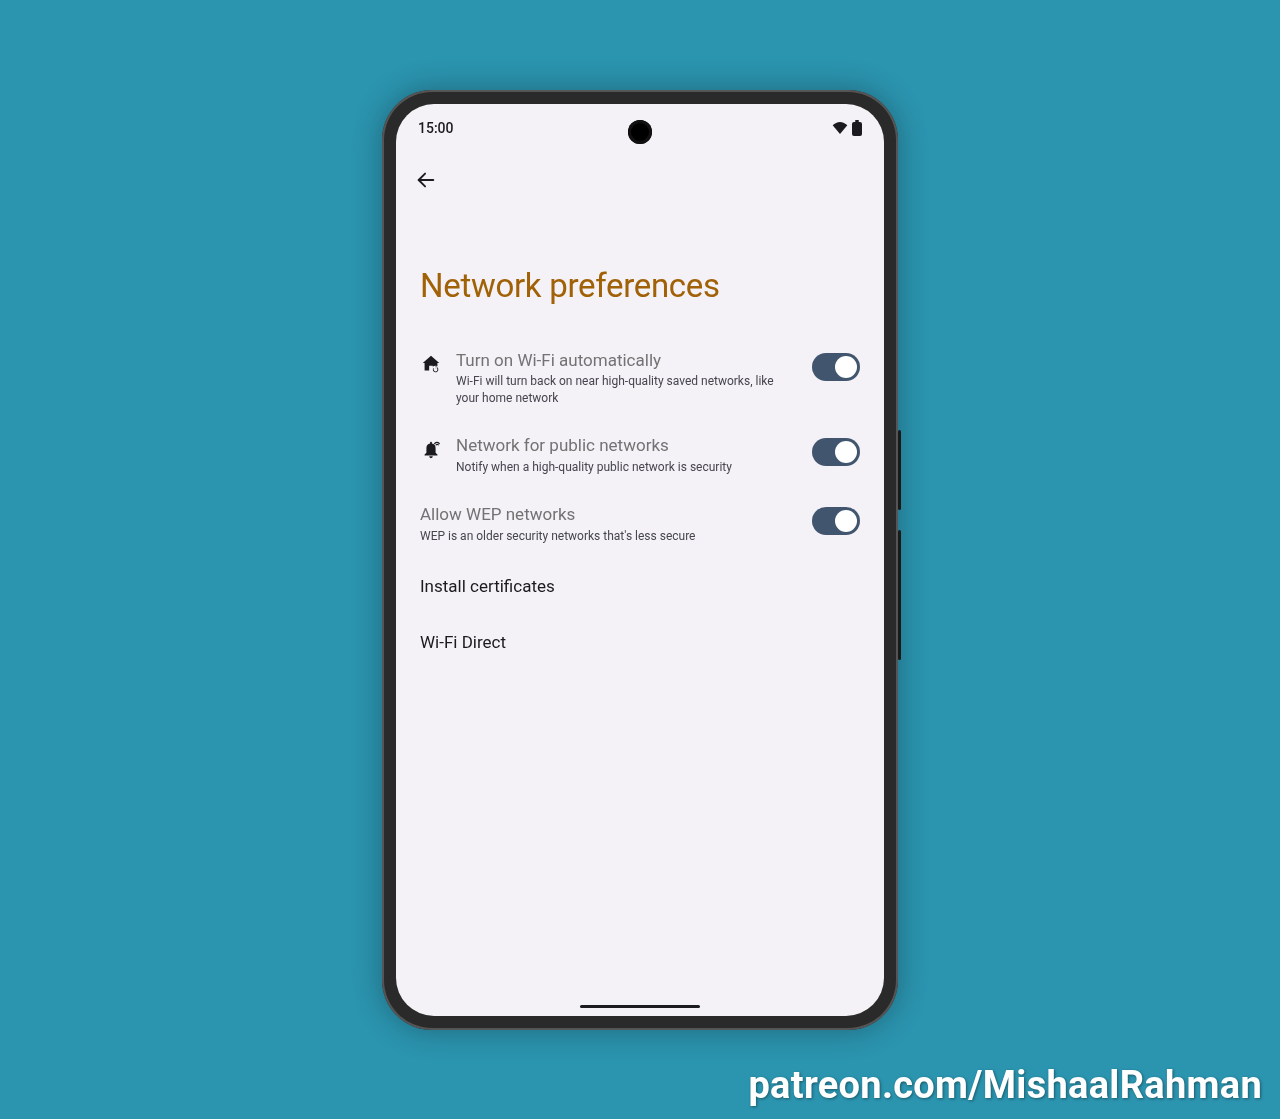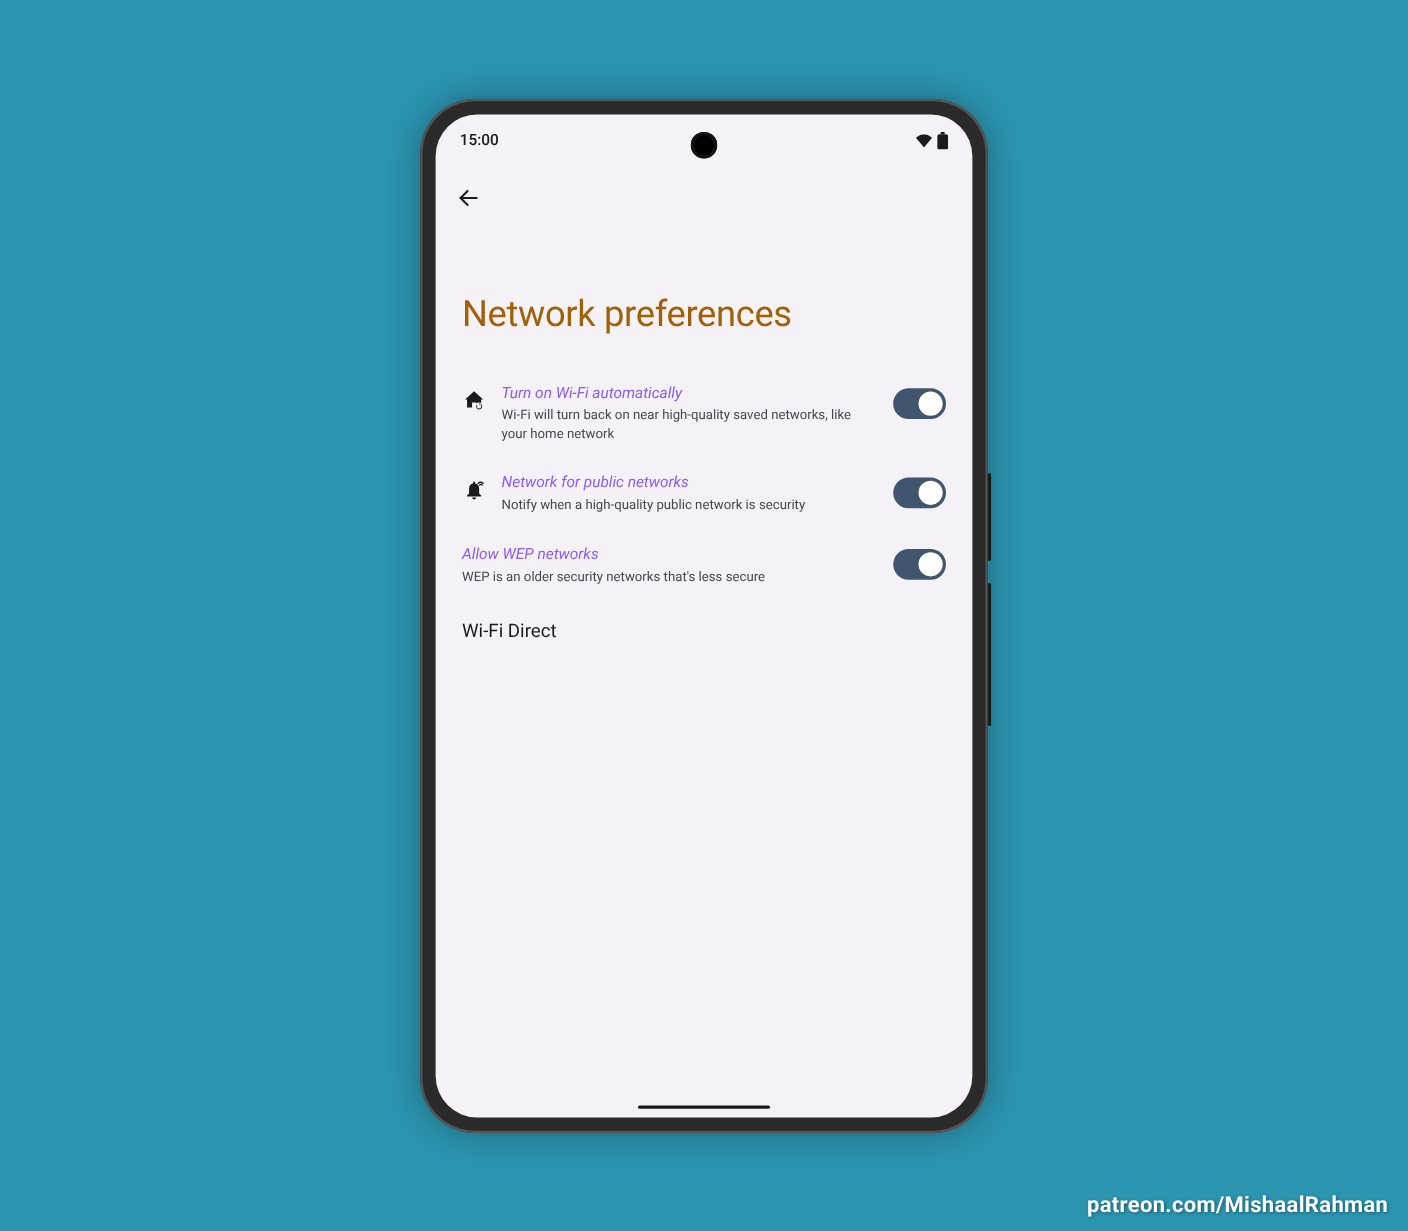--- a/index.html
+++ b/index.html
@@ -113,25 +113,24 @@
     height: 22px;
     flex-shrink: 0;
     margin-top: 4px;
     color: #1b1b1f;
   }
   .setting-text {
     flex: 1;
     min-width: 0;
   }
   .setting-title {
-    font-size: 14px;
-    color: #8b5cf6;
+    font-size: 17px;
+    color: #737373;
     line-height: 1.35;
     margin-bottom: 2px;
-    font-style: italic;
   }
   .setting-desc {
     font-size: 12px;
     color: #46464f;
     line-height: 1.35;
   }
   .toggle {
     width: 48px;
     height: 28px;
     background: #41556e;
@@ -166,21 +165,21 @@
     width: 120px;
     height: 3px;
     background: #1b1b1f;
     border-radius: 2px;
   }
   .credit {
     position: absolute;
     bottom: 12px;
     right: 18px;
     color: #fff;
-    font-size: 20px;
+    font-size: 38px;
     font-weight: 700;
     letter-spacing: 0.3px;
     text-shadow: 1px 1px 3px rgba(0,0,0,0.4);
   }
 </style>
 </head>
 <body>
 
 <div class="phone-frame">
   <div class="screen">
@@ -242,20 +241,23 @@
       </div>
 
       <div class="setting-row no-icon">
         <div class="setting-text">
           <div class="setting-title">Allow WEP networks</div>
           <div class="setting-desc">WEP is an older security networks that's less secure</div>
         </div>
         <div class="toggle on"></div>
       </div>
 
+      <div class="simple-row">
+        <div class="simple-title">Install certificates</div>
+      </div>
 
       <div class="simple-row">
         <div class="simple-title">Wi-Fi Direct</div>
       </div>
 
     </div>
 
     <div class="gesture-bar"></div>
   </div>
 </div>

